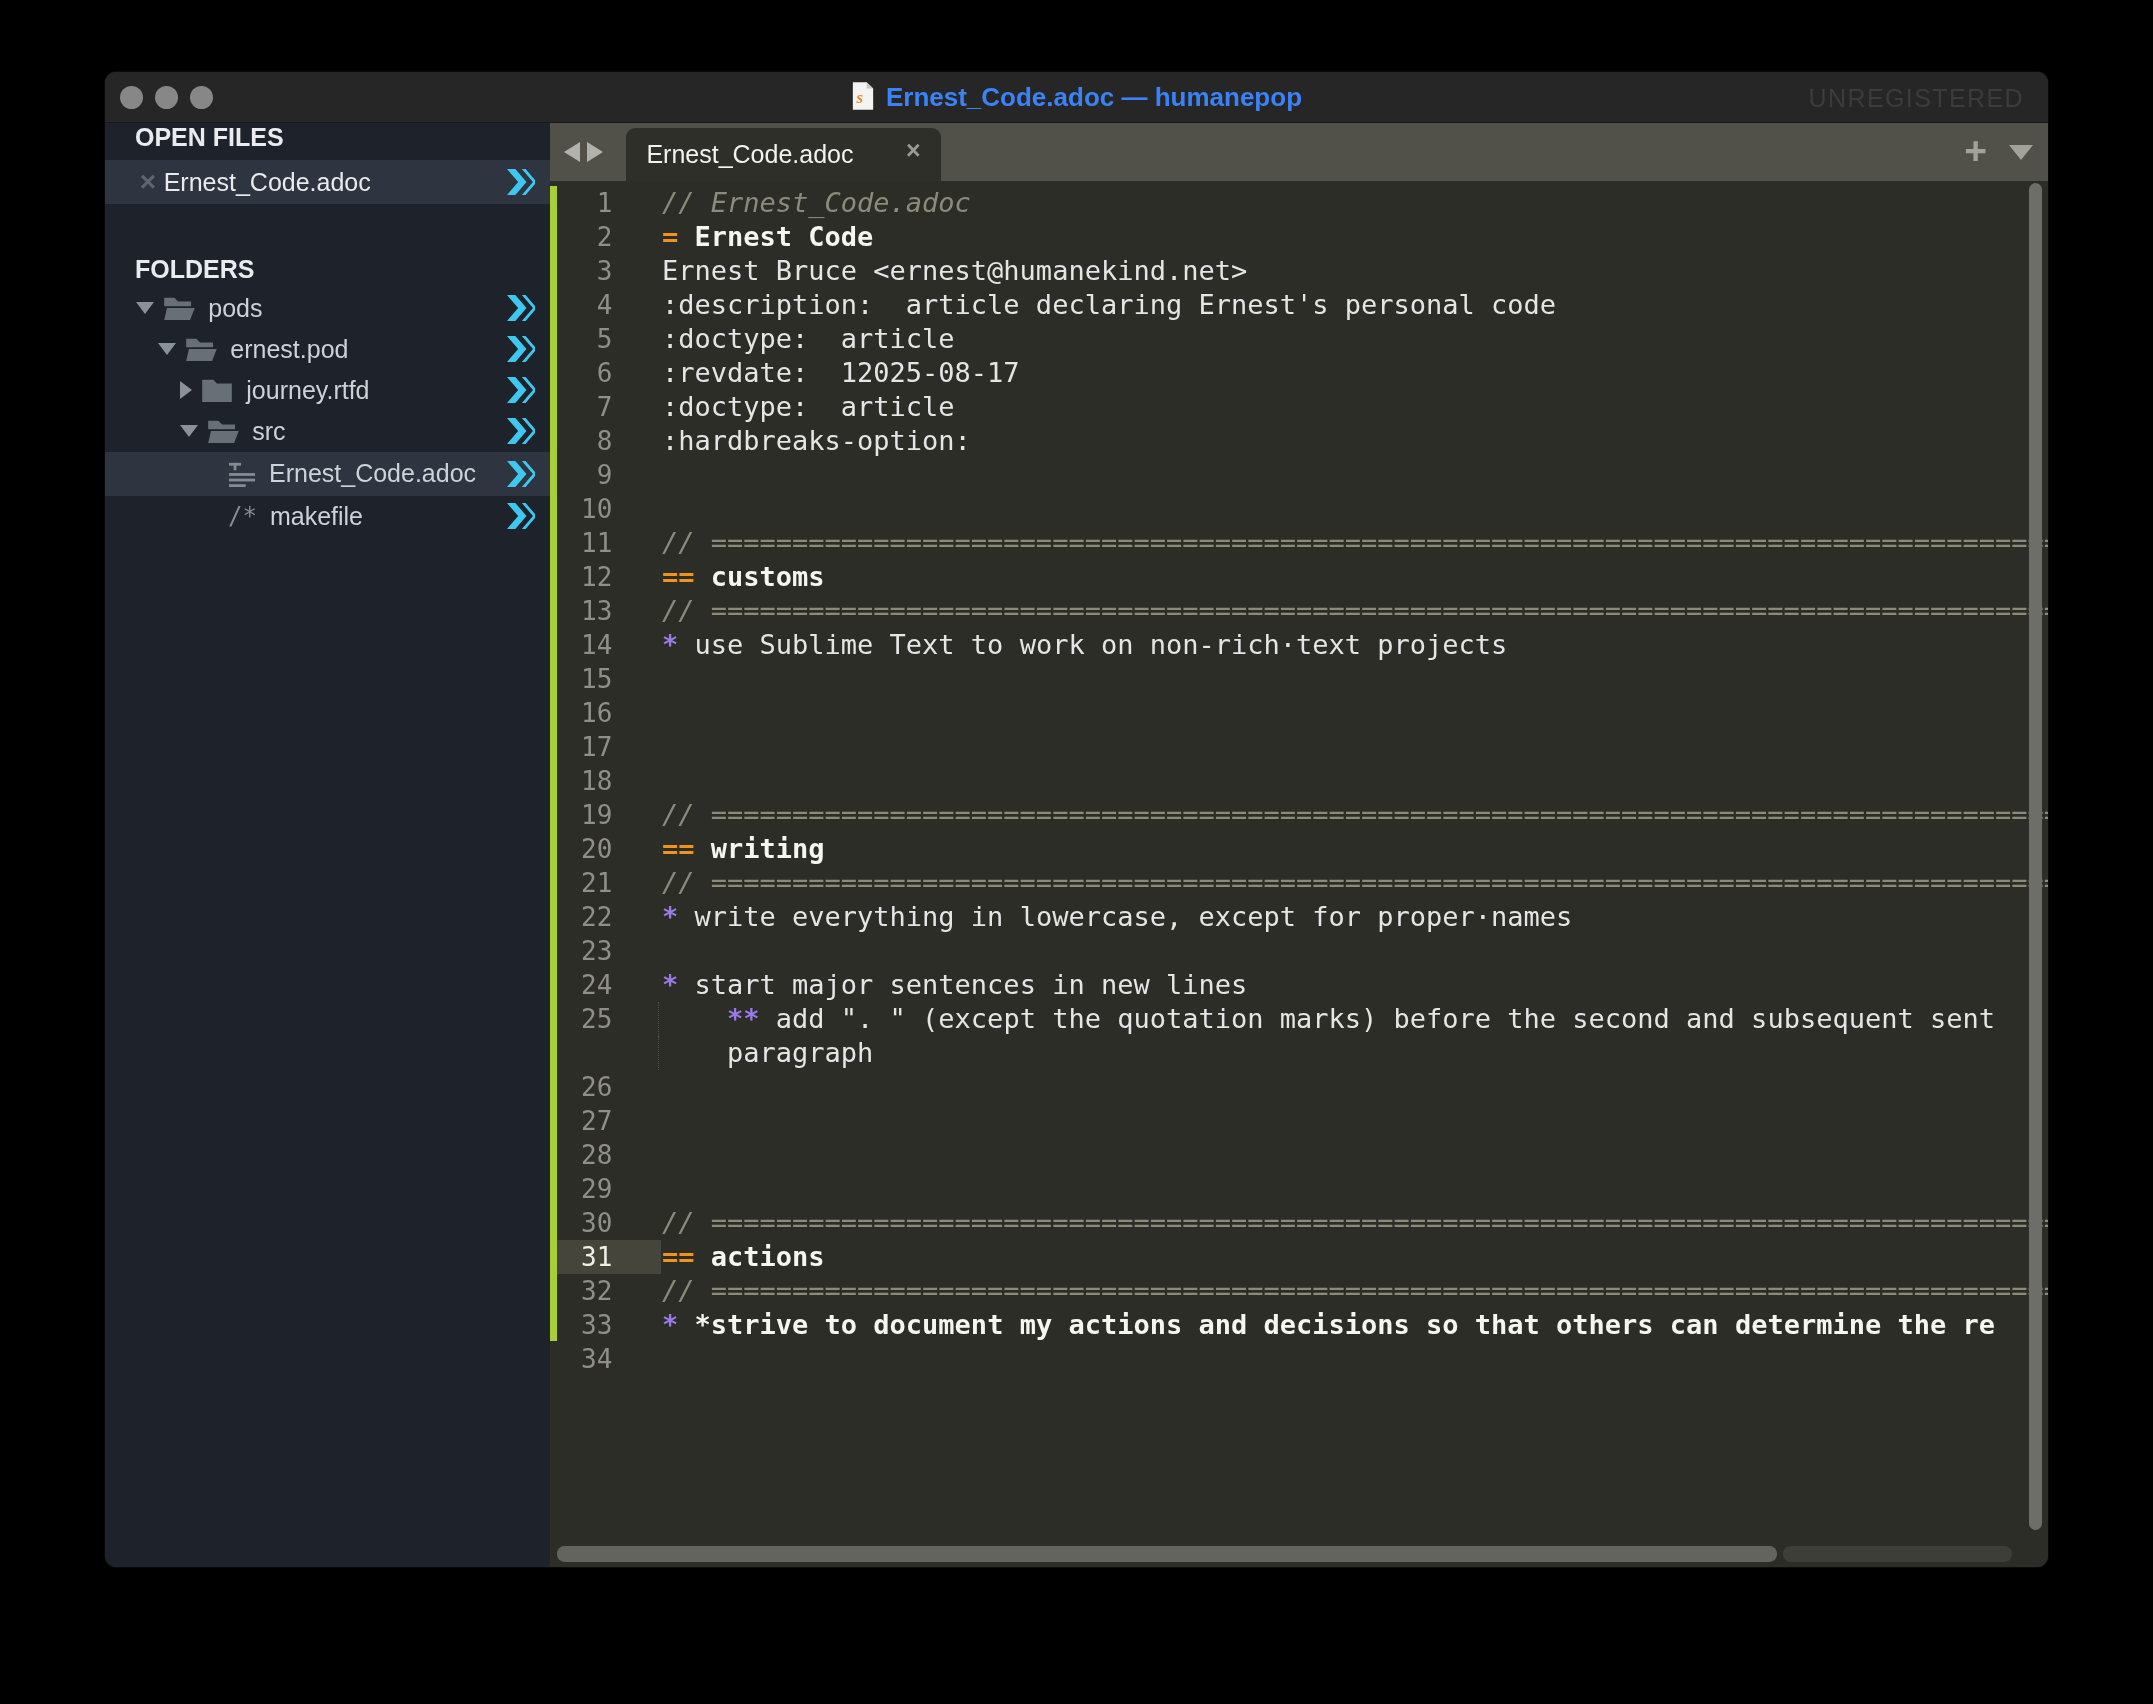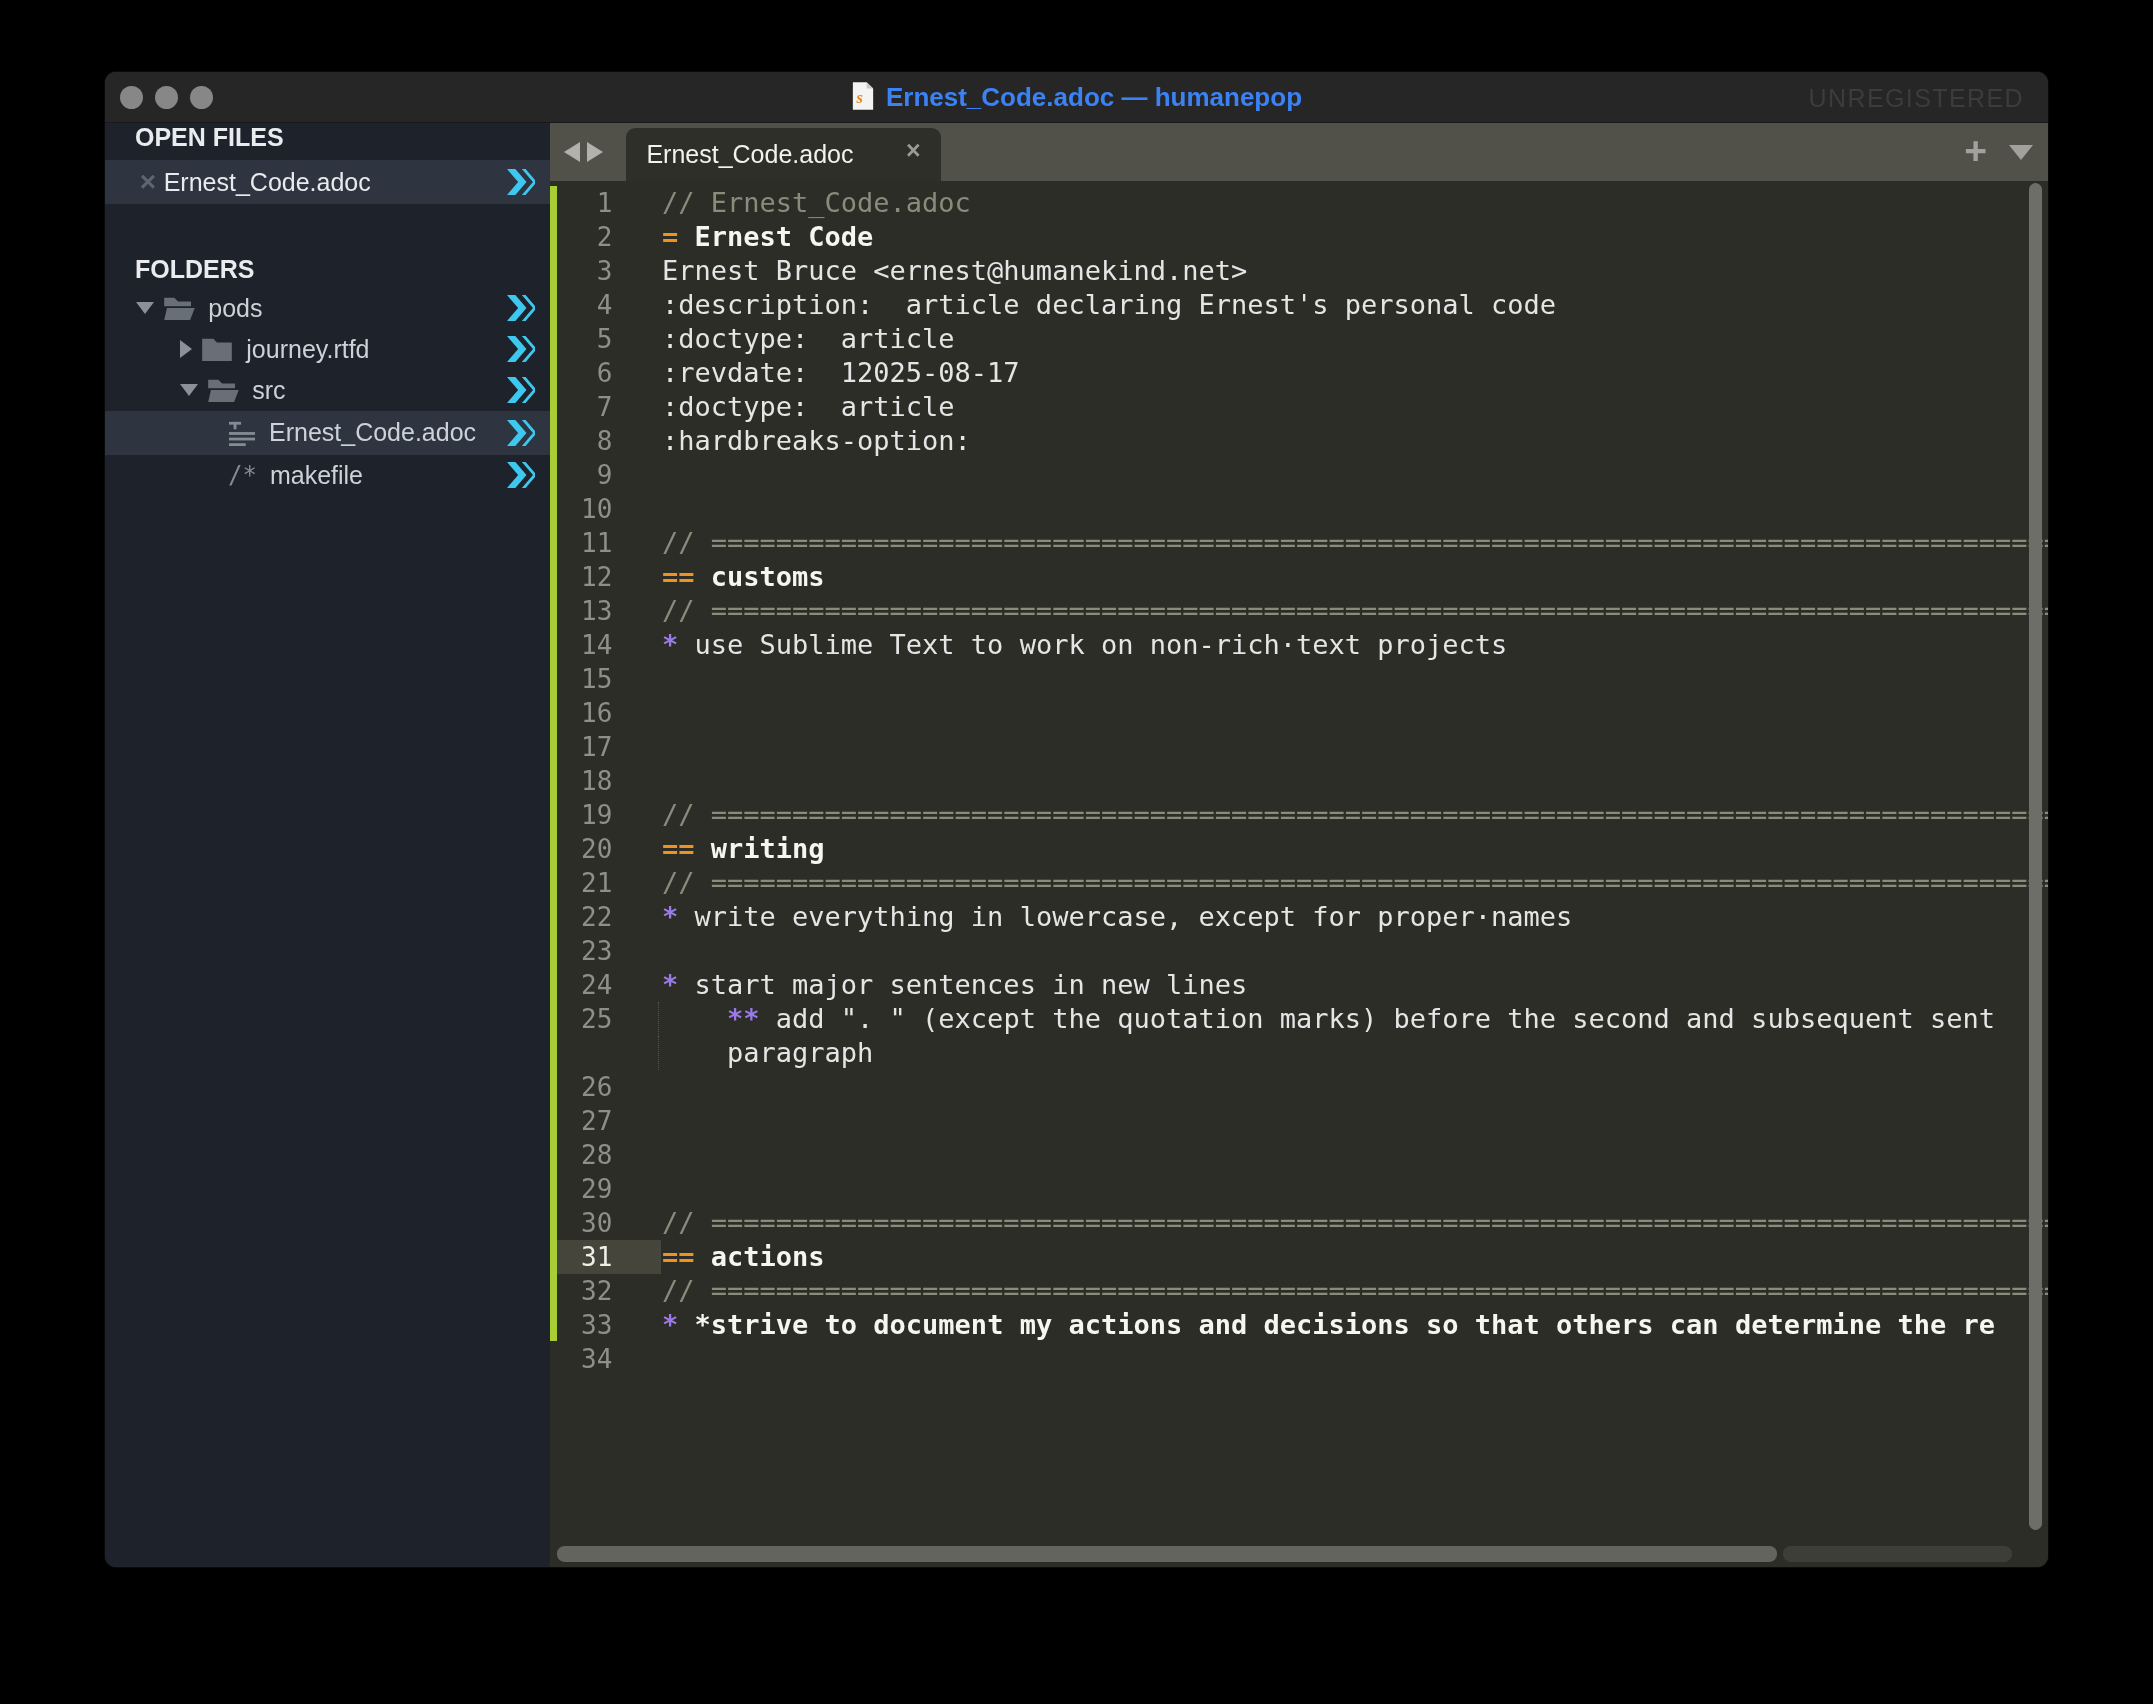--- a/index.html
+++ b/index.html
@@ -68,21 +68,21 @@
   .lines{position:absolute;left:0;top:4.6px;right:0;z-index:1;}
   .row{height:34px;position:relative;}
   .lnbg{display:none;}
   .row.cur .lnbg{display:block;position:absolute;left:0;width:111px;top:0;bottom:0;background:#45453b;}
   .ln{position:absolute;left:7.4px;width:55px;text-align:right;
       font-family:"DejaVu Sans Mono",monospace;font-size:26px;line-height:34px;color:#8f8f88;}
   .row.cur .ln{color:#efefe9;}
   .code{position:absolute;left:112px;top:0;white-space:pre;
         font-family:"DejaVu Sans Mono",monospace;font-size:27px;line-height:34px;}
   .guide{position:absolute;left:108px;top:0;bottom:0;border-left:1.9px dotted #52524a;}
-  .s-cm{color:#8b8b7c;}
+  .s-cm{color:#8b8b7c;font-style:italic;}
   .s-w{color:#e5e5e5;}
   .s-wb{color:#f6f6f1;font-weight:bold;}
   .s-or{color:#f0921e;font-weight:bold;}
   .s-pu{color:#9a79e8;font-weight:bold;}
 
   
   .vthumb{position:absolute;right:5.6px;top:1.9px;width:13px;height:1347px;background:#6e6e68;
           border-radius:6.5px;z-index:4;}
   .hthumb{position:absolute;bottom:4.6px;left:6.5px;width:1220px;height:16px;background:#64645e;
           border-radius:7.4px;z-index:4;}
@@ -135,20 +135,34 @@
     <path d="M4 13 h30 l-5 13 H1z" fill="#696f77"></path>
   </svg>
             </span>
             <span style="margin-left: 13px;">pods</span>
             <span class="badge"><svg width="30" height="26" viewBox="0 0 32 28">
     <path d="M2 0 h9 l12 14 L11 28 H2 l12 -14 Z" fill="#3ec7ef"></path>
     <path d="M18 0 h4 l12 14 L22 28 h-4 l12 -14 Z" fill="#3ec7ef"></path>
   </svg></span>
           </div>
           <div class="tree-row">
+            <span class="tri tri-down" style="margin-left: 53px;"></span>
+            <span style="margin-left: 9.3px; display: inline-flex;">
+              <svg width="32" height="25" viewBox="0 0 34 27">
+    <path d="M1 2 h11 l4 4 h14 v5 H1z" fill="#696f77"></path>
+    <path d="M4 13 h30 l-5 13 H1z" fill="#696f77"></path>
+  </svg>
+            </span>
+            <span style="margin-left: 13px;">ernest.pod</span>
+            <span class="badge"><svg width="30" height="26" viewBox="0 0 32 28">
+    <path d="M2 0 h9 l12 14 L11 28 H2 l12 -14 Z" fill="#3ec7ef"></path>
+    <path d="M18 0 h4 l12 14 L22 28 h-4 l12 -14 Z" fill="#3ec7ef"></path>
+  </svg></span>
+          </div>
+          <div class="tree-row">
             <span class="tri tri-right" style="margin-left: 75px;"></span>
             <span style="margin-left: 9.3px; display: inline-flex;">
               <svg width="32" height="25" viewBox="0 0 34 27">
     <path d="M1 2 h12 l4 4 h16 v20 H1z" fill="#696f77"></path>
   </svg>
             </span>
             <span style="margin-left: 13px;">journey.rtfd</span>
             <span class="badge"><svg width="30" height="26" viewBox="0 0 32 28">
     <path d="M2 0 h9 l12 14 L11 28 H2 l12 -14 Z" fill="#3ec7ef"></path>
     <path d="M18 0 h4 l12 14 L22 28 h-4 l12 -14 Z" fill="#3ec7ef"></path>

